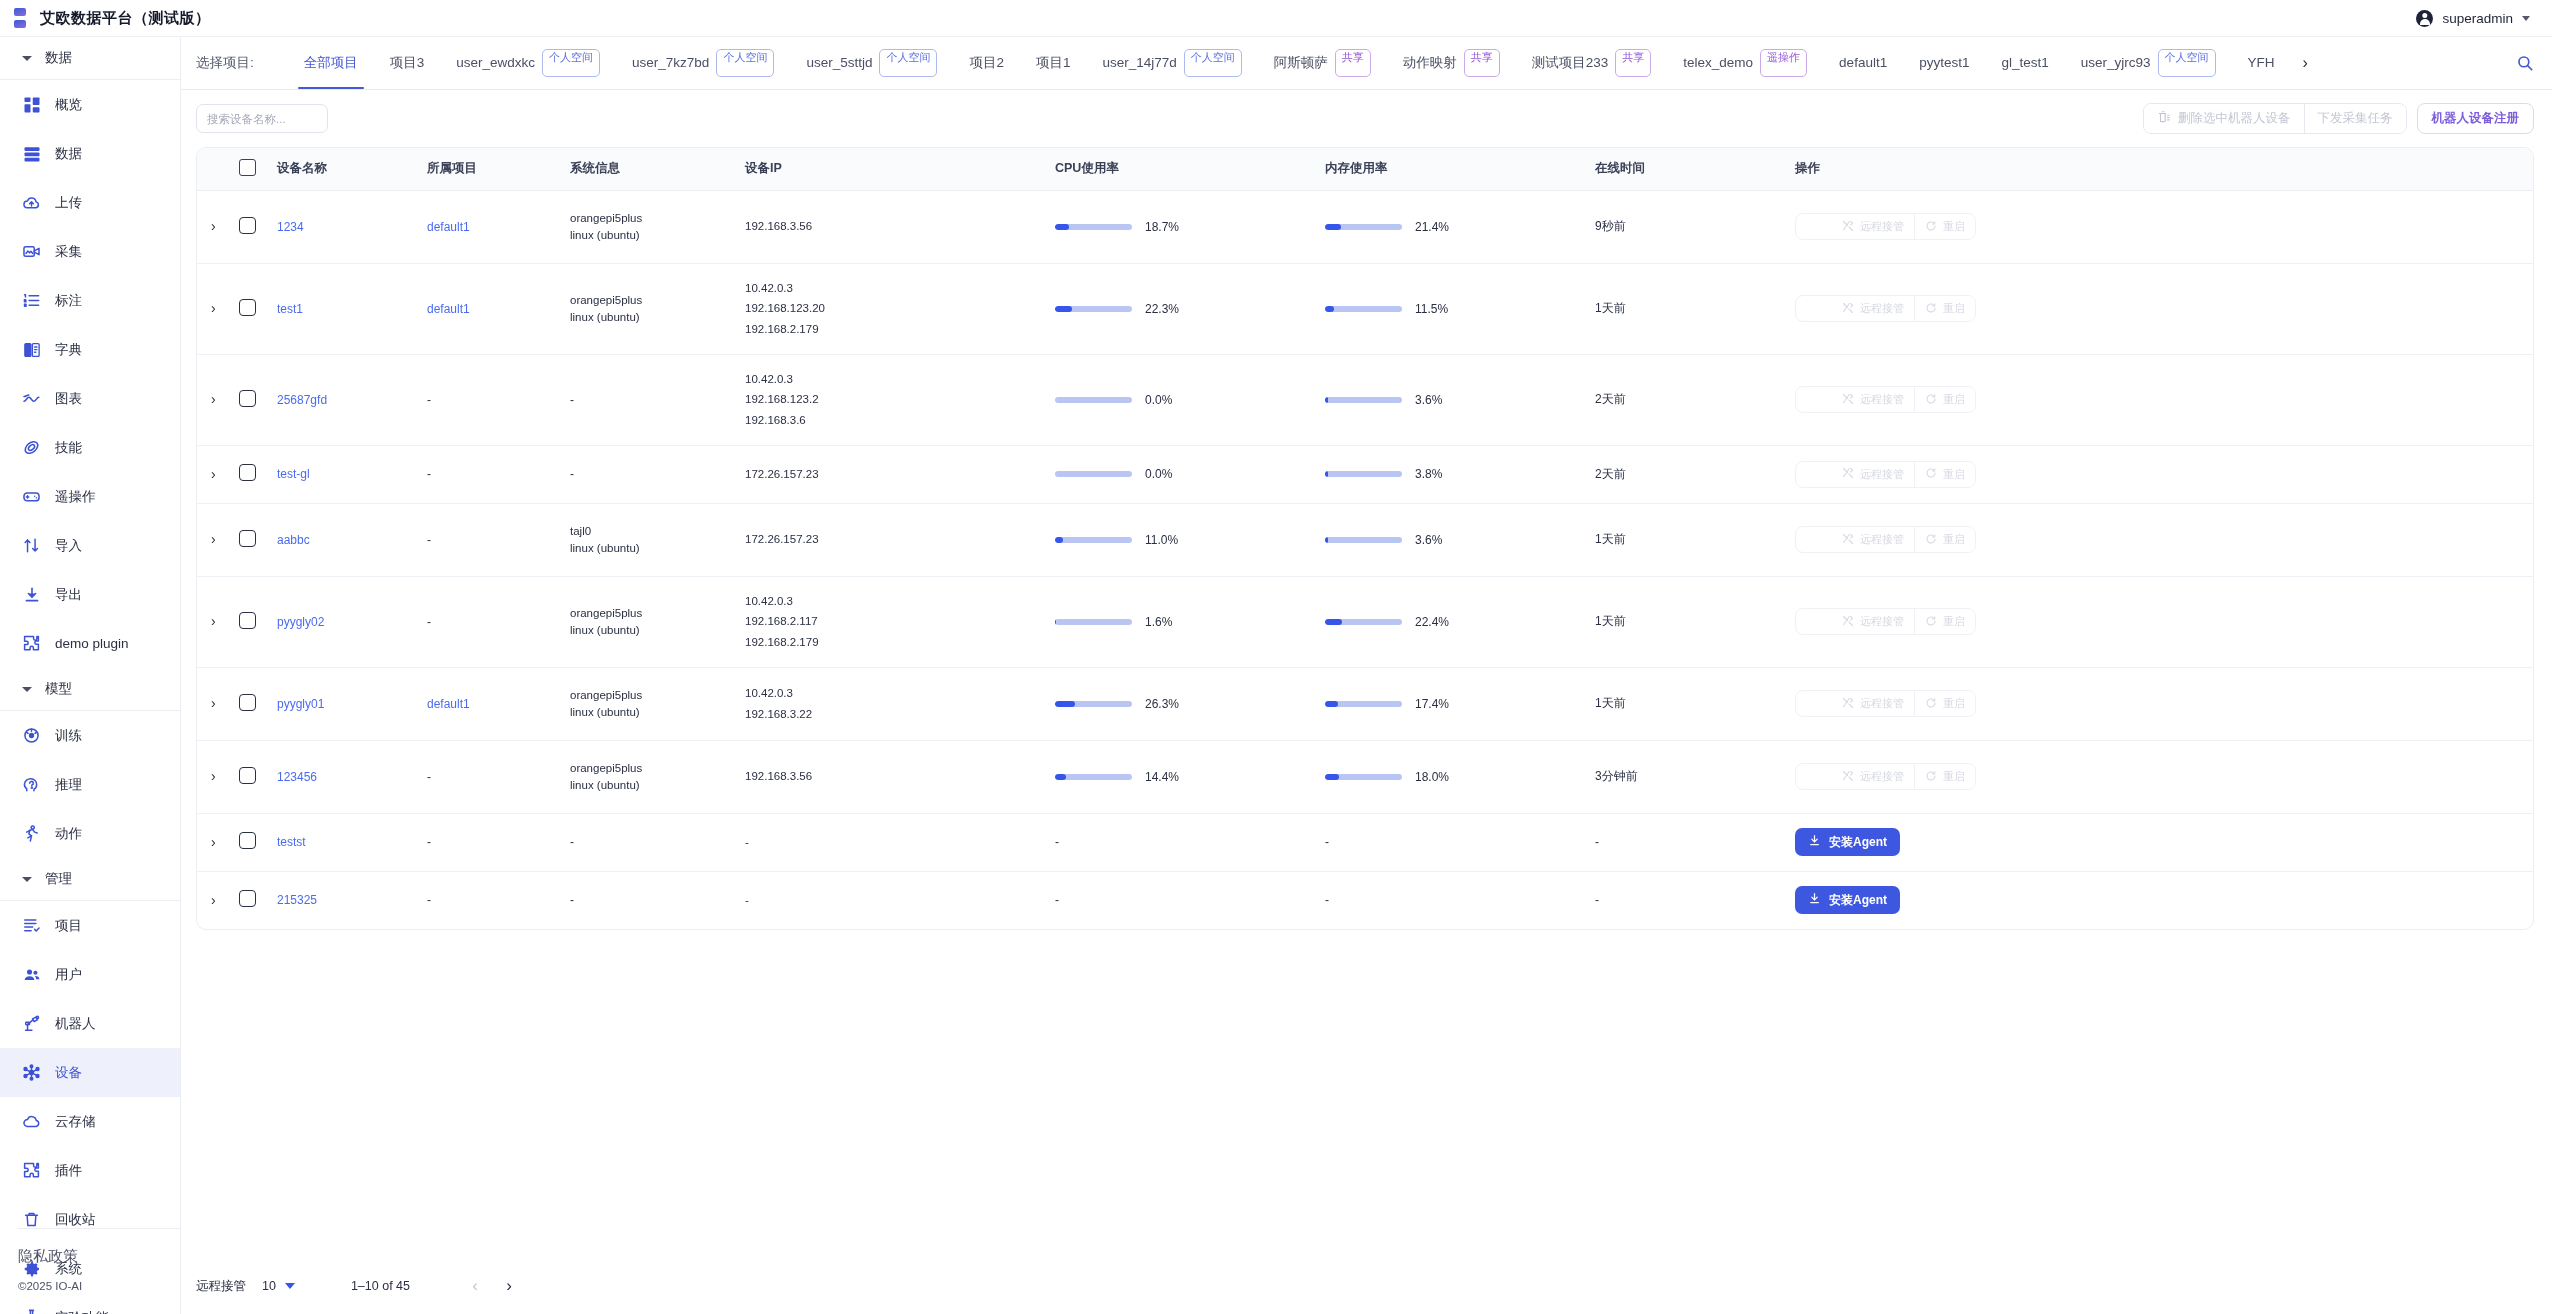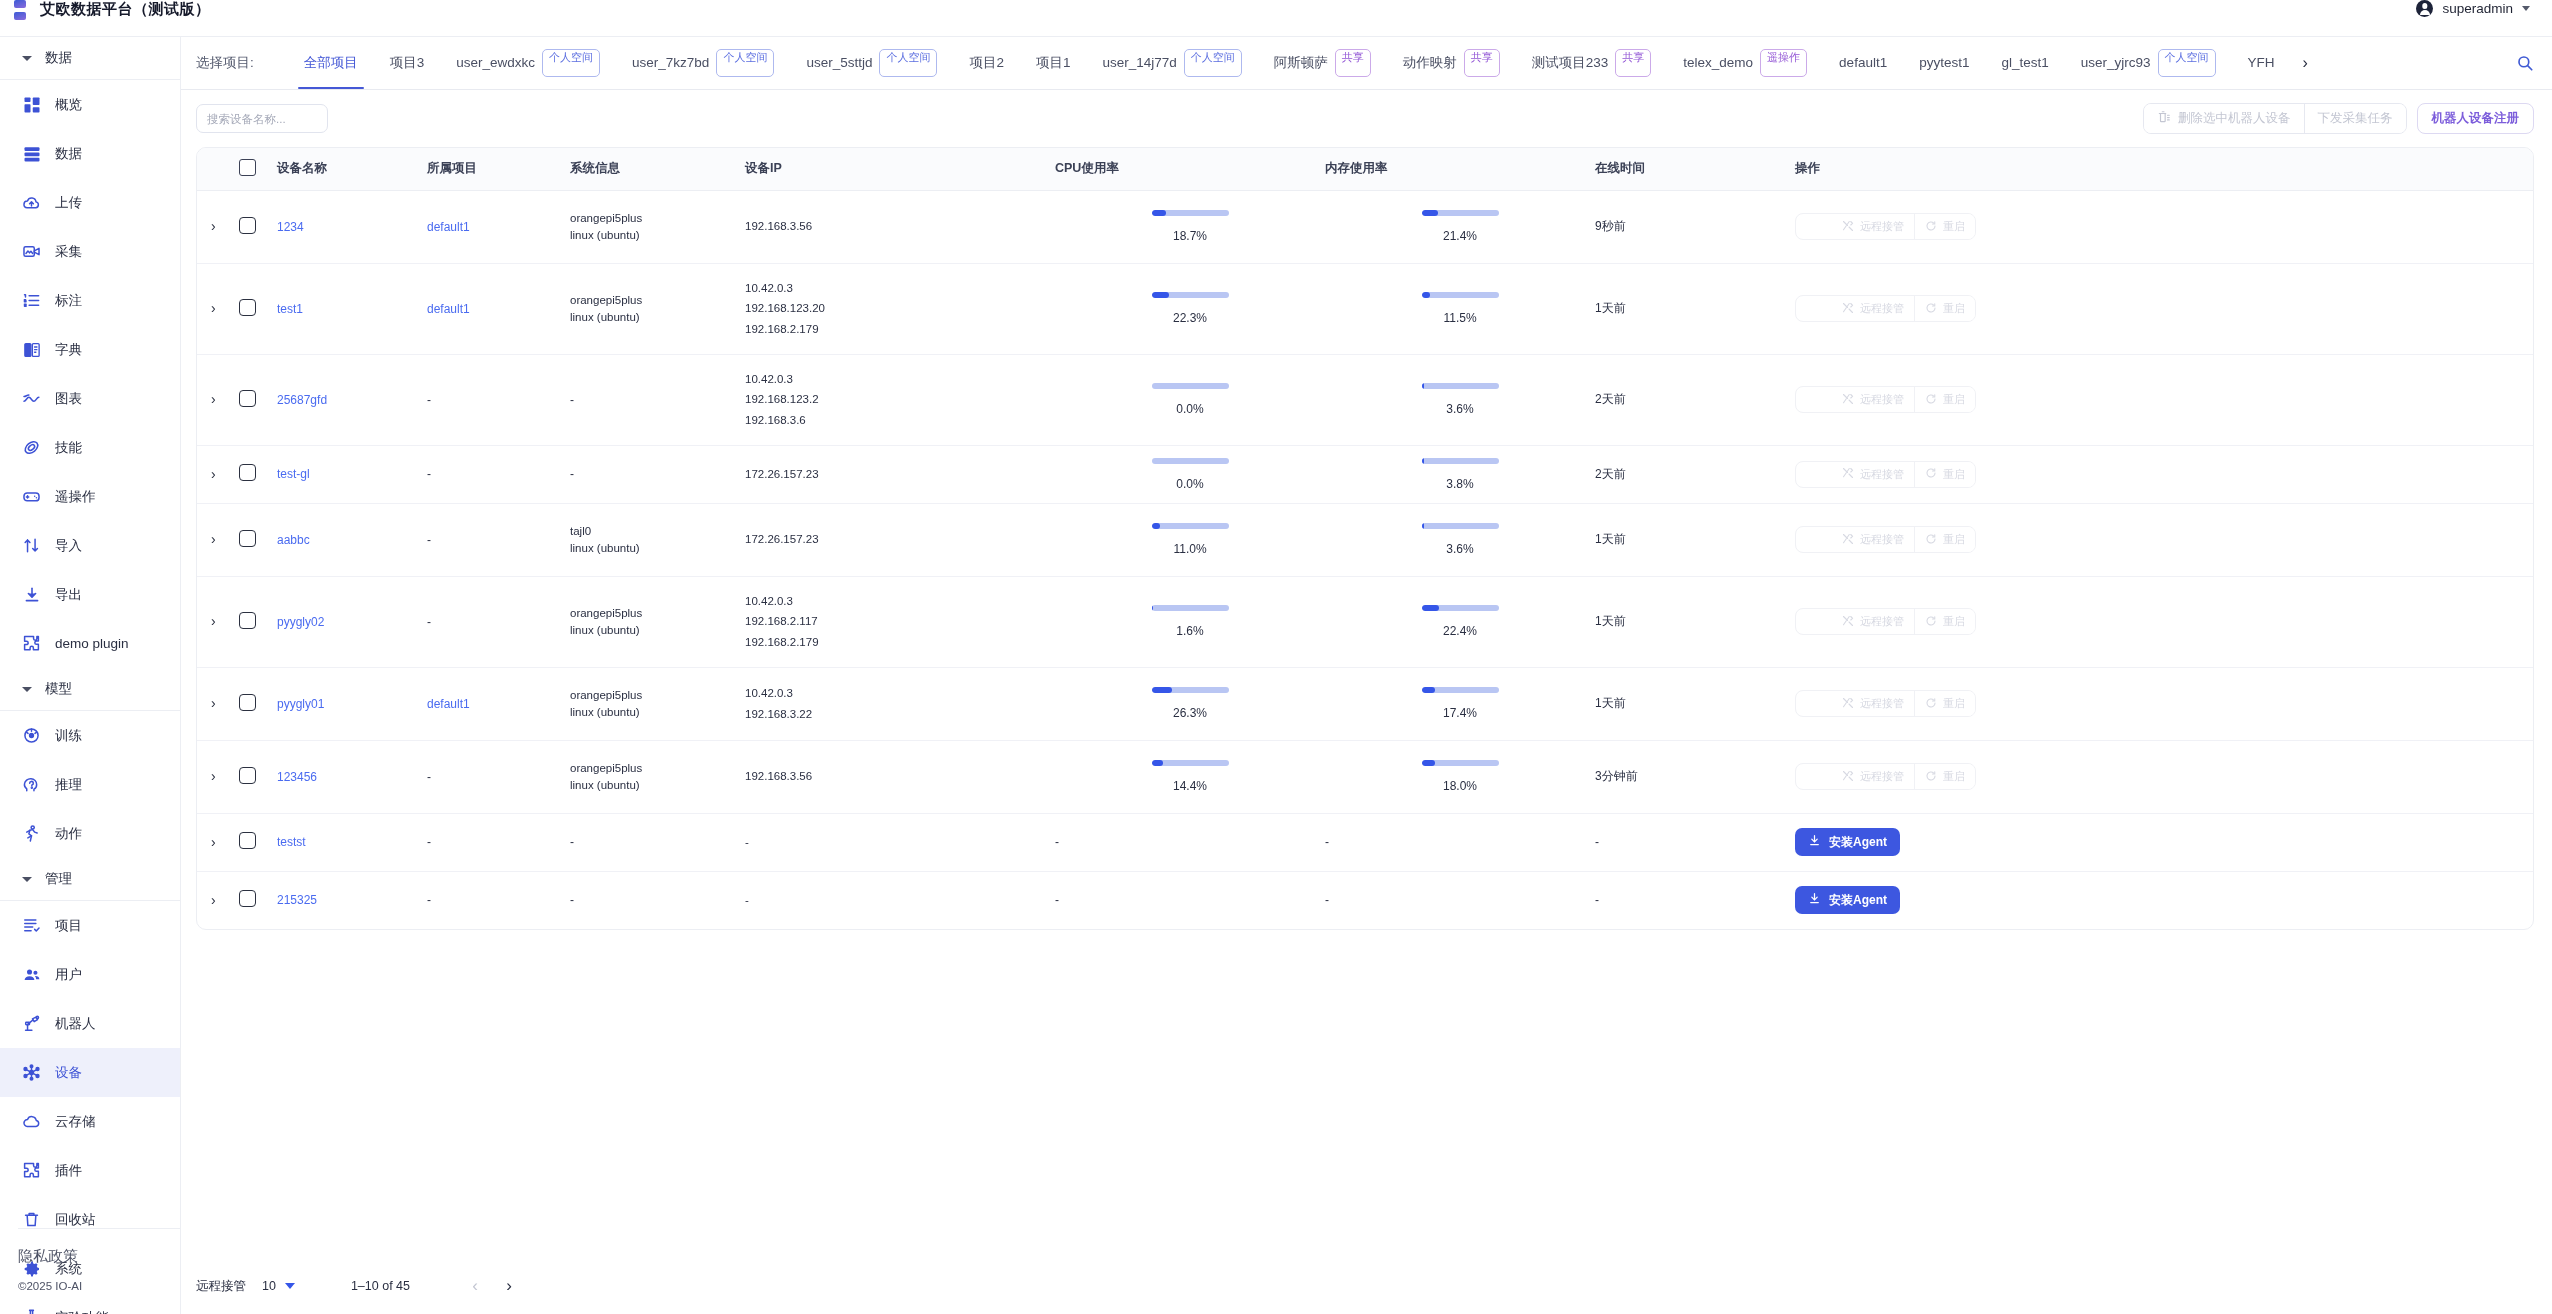--- a/index.html
+++ b/index.html
@@ -8,21 +8,21 @@
     font-family: "Liberation Sans", "DejaVu Sans", sans-serif;
     background: #ffffff;
     color: #1f2333;
     overflow: hidden;
   }
   
   #topbar {
     position: absolute; top: 0; left: 0; width: 2552px; height: 37px;
     background: #ffffff;
     border-bottom: 1px solid #eceef3;
-    display: flex; align-items: flex-start;
+    display: flex; align-items: center;
     z-index: 30;
   }
   #brand-logo {
     width: 14px; height: 20px; margin-left: 14px; margin-right: 12px;
     display: flex; flex-direction: column; justify-content: space-between;
   }
   #brand-logo i { display:block; width: 12px; height: 8px; background: linear-gradient(160deg,#3b5bd6,#8a6bdc); border-radius:2px; }
   #brand-title { font-size: 15px; font-weight: 700; letter-spacing: .5px; color:#161a2b; }
   #user-area { margin-left: auto; margin-right: 22px; display:flex; align-items:center; gap: 9px; }
   #user-area .avatar { width: 17px; height: 17px; border-radius: 50%; background:#1d2339; position:relative; }
@@ -131,21 +131,21 @@
   .cbox {
     width: 17px; height: 17px; border: 1.6px solid #3b4156; border-radius: 3px;
     display:inline-block; cursor:pointer; background:#fff;
   }
   .cbox.row { border-color:#2b3040; border-radius: 4px; }
   .link { color:#4a6bf0; cursor:pointer; }
   .muted { color:#2a2f42; }
   .sys-line1 { font-size: 11.5px; color:#2a2f42; }
   .sys-line2 { font-size: 11.5px; color:#2a2f42; margin-top: 5px; }
   .ip-line { font-size: 11.5px; color:#2a2f42; line-height: 1.75; }
-  .usage { display:flex; align-items:center; gap: 13px; flex-direction: column; }
+  .usage { display:flex; align-items:center; gap: 13px; }
   .bar { width: 77px; height: 6px; border-radius: 4px; background:#b9c6f3; overflow:hidden; }
   .bar > i { display:block; height: 100%; background:#3556e8; border-radius: 4px; }
   .pct { font-size: 12px; color:#2a2f42; }
   .act-group { display:inline-flex; border:1px solid #f0f1f5; border-radius: 8px; overflow:hidden; height: 27px; padding-left: 36px; }
   .act-group .abtn { display:flex;align-items:center;gap:6px;padding:0 10px; font-size: 11px; color:#d7d9e2; background:#fff; cursor:default; }
   .act-group .abtn + .abtn { border-left: 1px solid #f0f1f5; }
   .btn-install {
     display:inline-flex; align-items:center; gap: 8px;
     height: 28px; padding: 0 13px; border-radius: 7px; background:#3d57e0; color:#fff;
     font-size: 12px; font-weight: 700; cursor: pointer; border:none;

